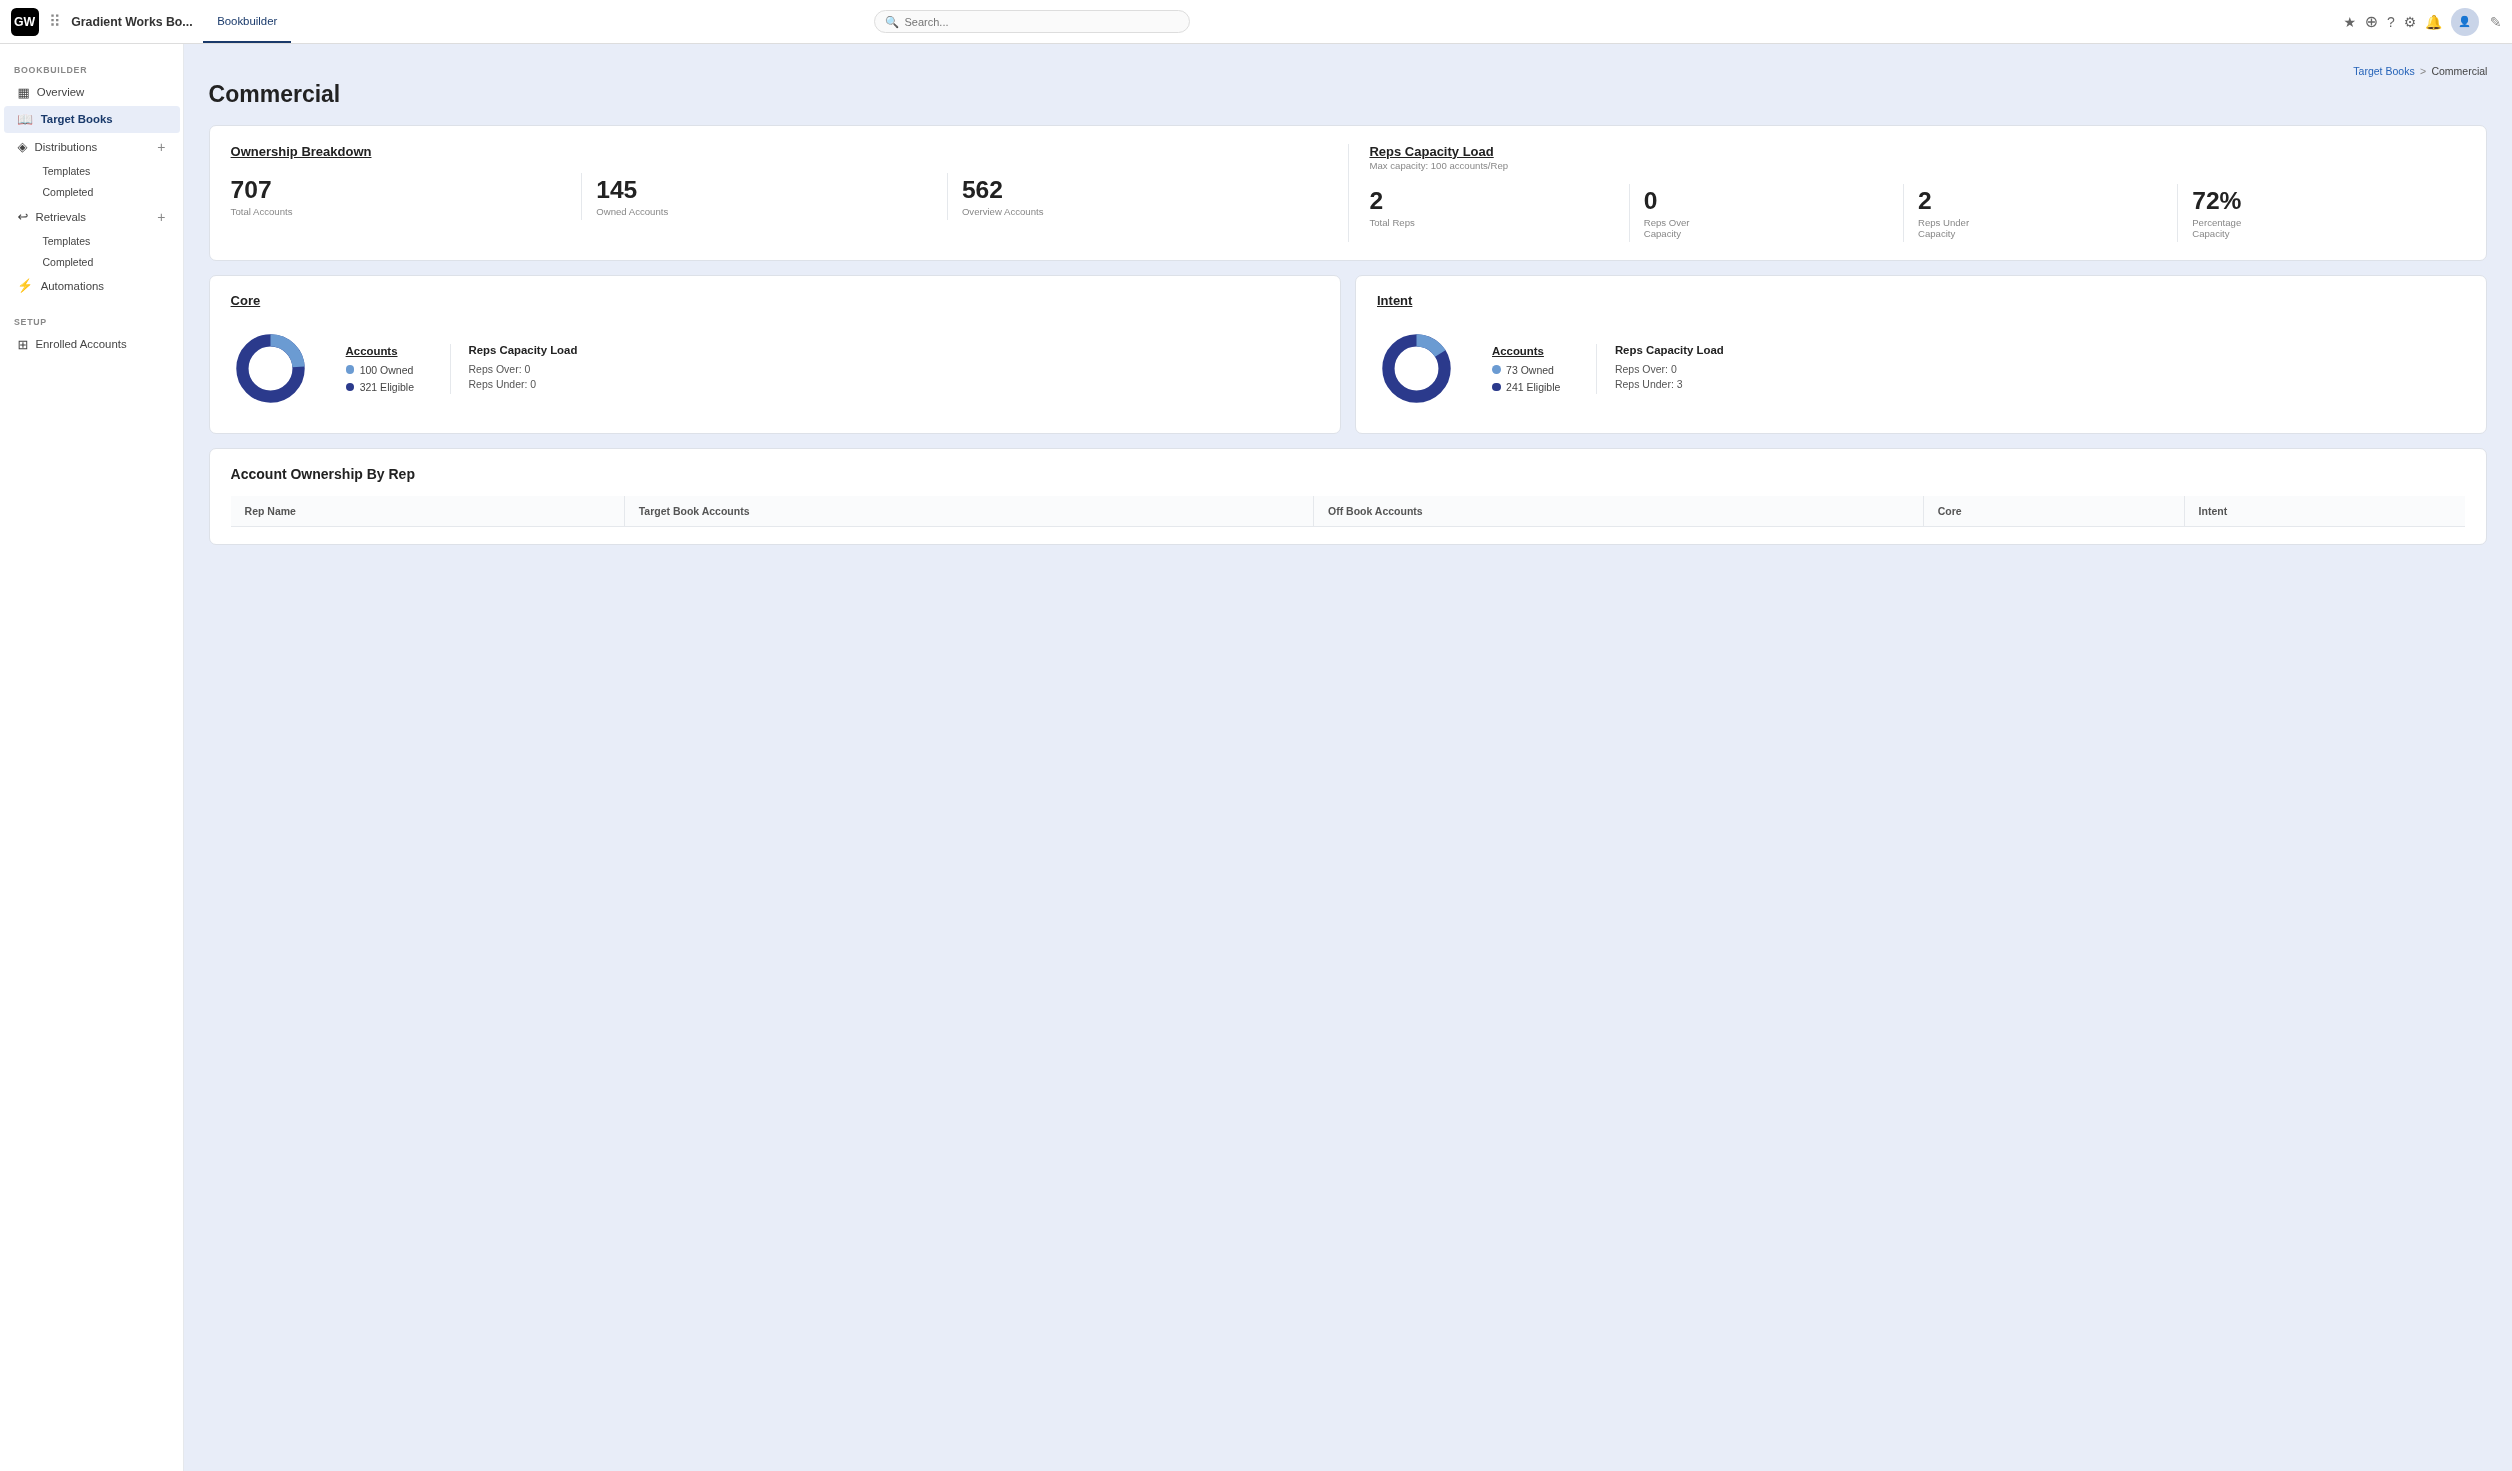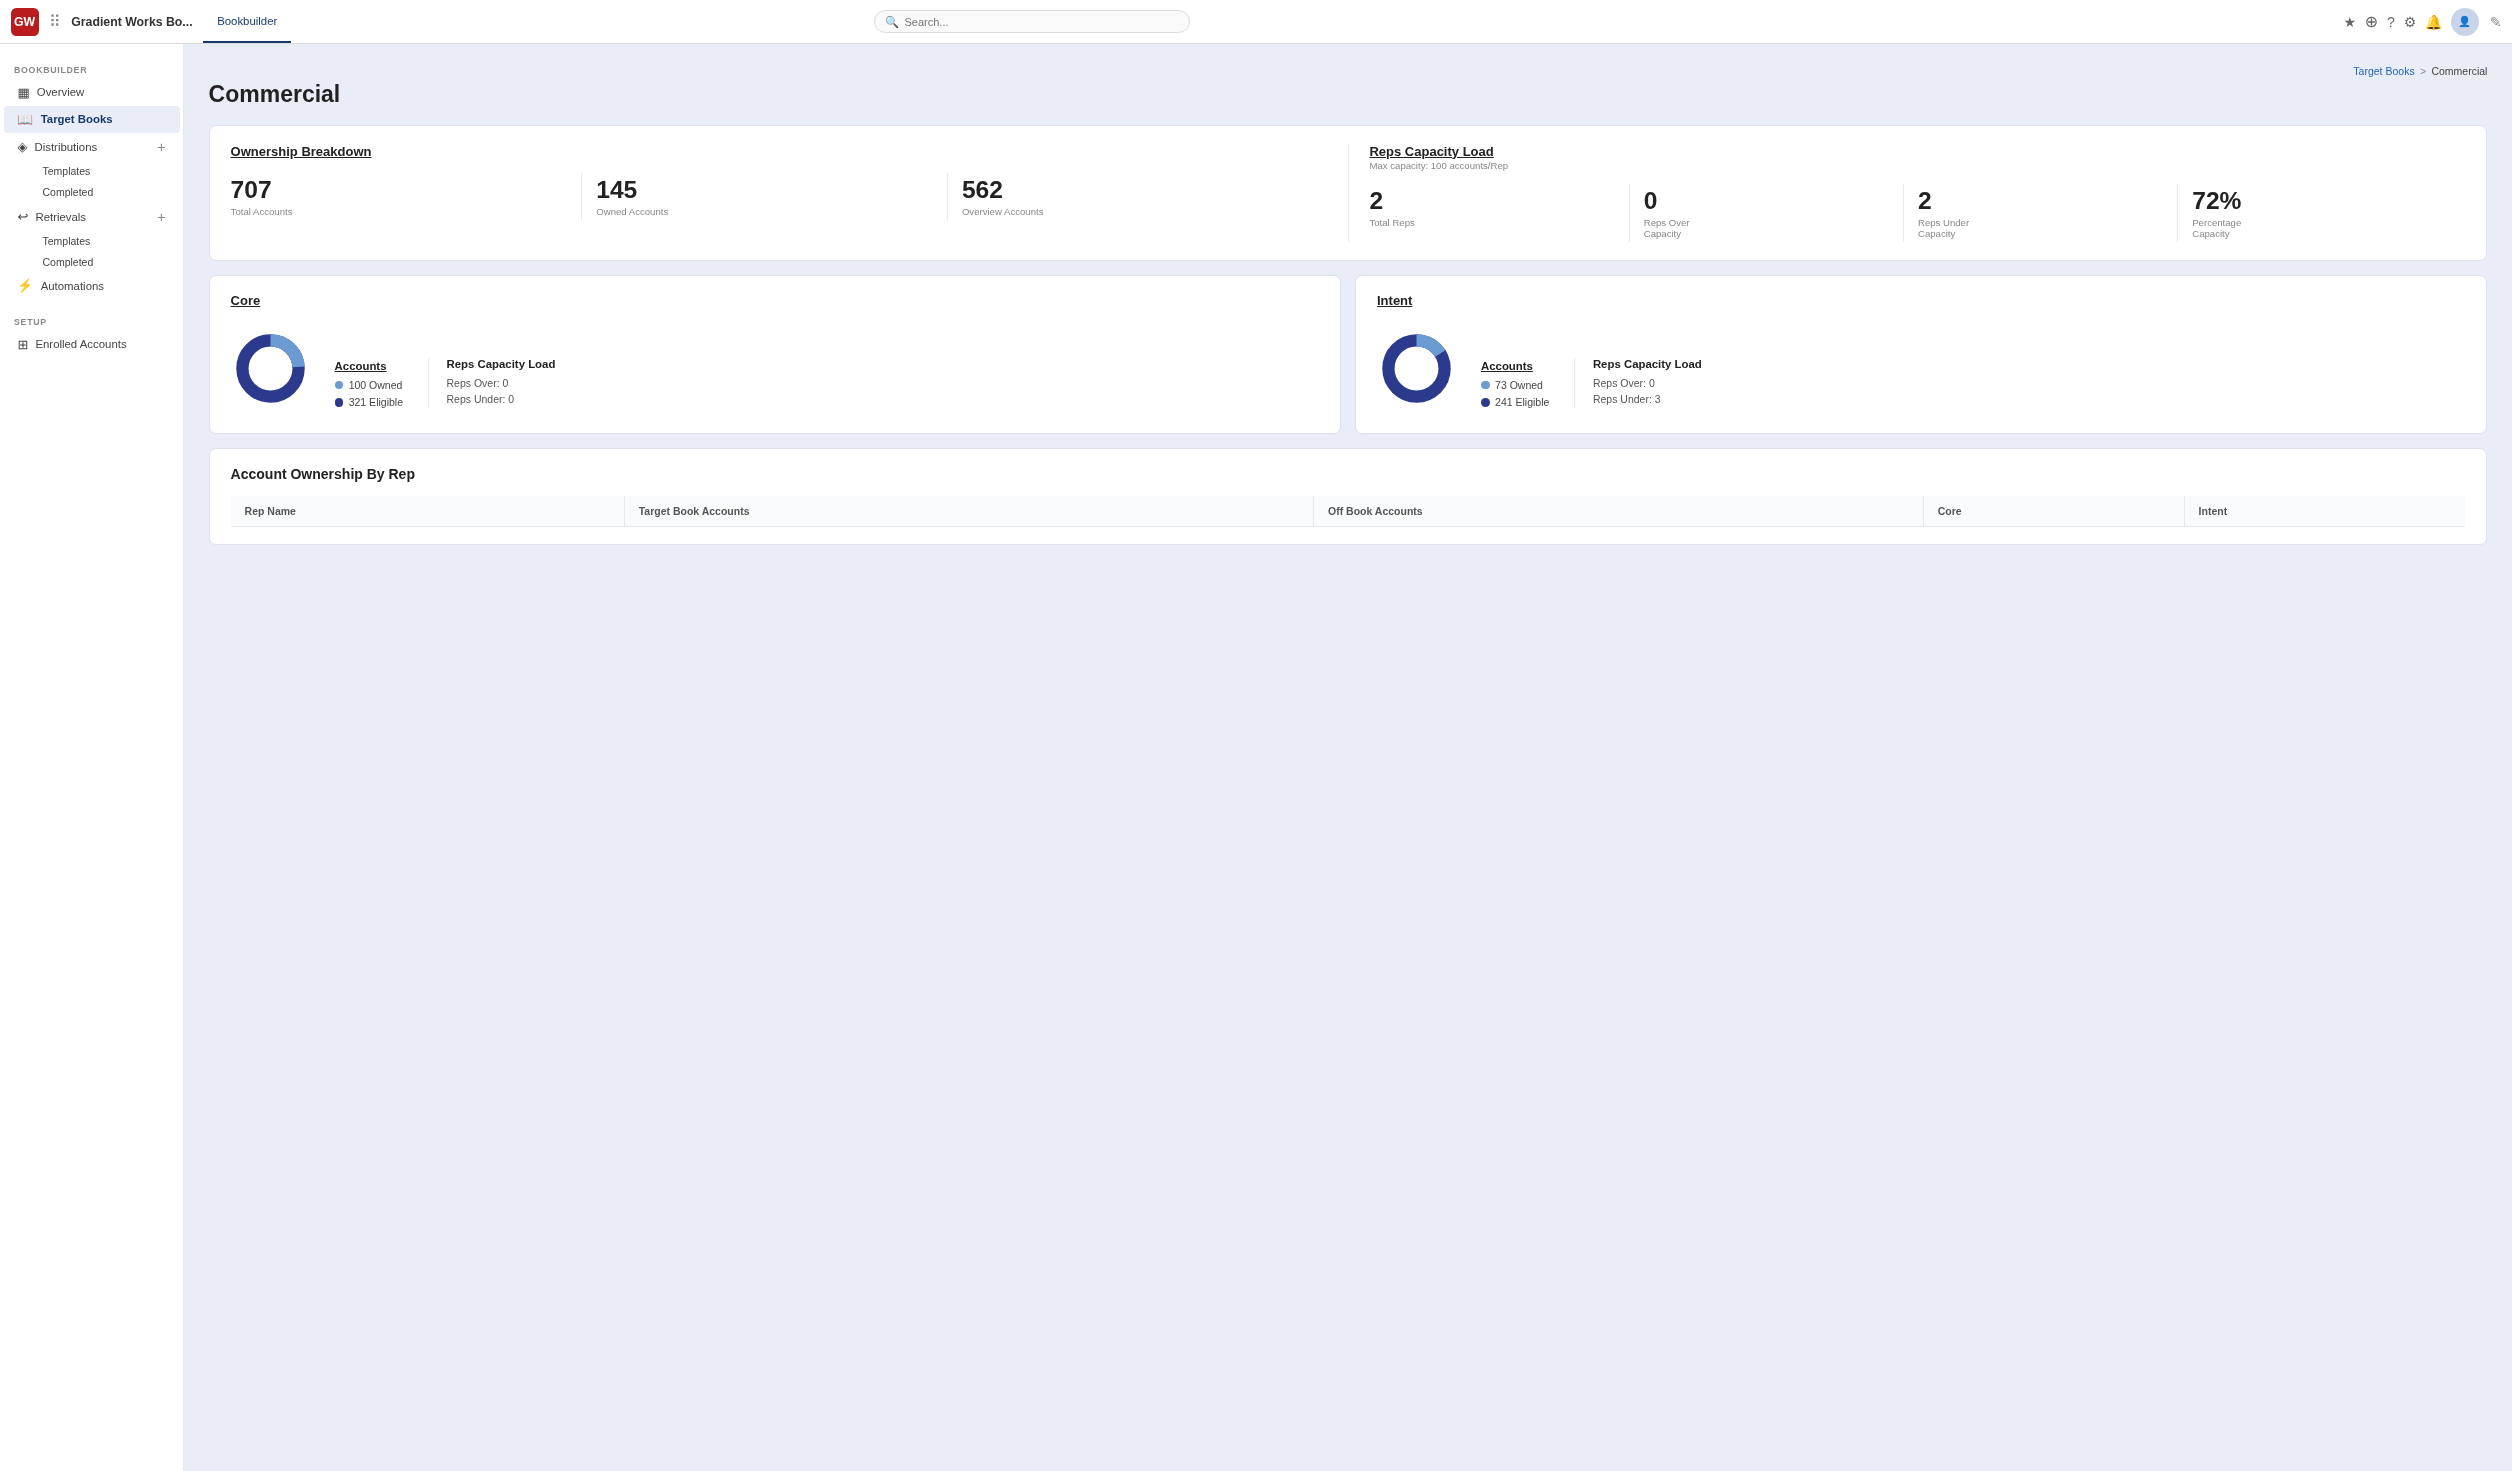--- a/index.html
+++ b/index.html
@@ -4,21 +4,21 @@
   <style>
     * { box-sizing: border-box; margin: 0; padding: 0; }
     body { font-family: -apple-system, BlinkMacSystemFont, 'Segoe UI', Arial, sans-serif; font-size: 11.4px; background: #f0f4f8; color: #333; }
 
     
     .top-nav {
       display: flex; align-items: center; background: #fff; border-bottom: 0.9px solid #ddd;
       height: 44px; padding: 0 10.5px; gap: 10.5px; position: relative; z-index: 10;
     }
     .app-logo {
-      width: 28px; height: 28px; background: #b91c1c; border-radius: 5.3px;
+      width: 28px; height: 28px; background: #000000; border-radius: 5.3px;
       display: flex; align-items: center; justify-content: center; color: #fff; font-weight: bold; font-size: 12.3px; flex-shrink: 0;
     }
     .grid-icon { color: #888; font-size: 16px; }
     .app-name { font-size: 12.3px; font-weight: 600; color: #333; white-space: nowrap; }
     .tab-bar { display: flex; align-items: flex-end; height: 100%; }
     .nav-tab {
       padding: 0 14px; height: 100%; display: flex; align-items: center;
       font-size: 11.4px; font-weight: 500; color: #333; border-bottom: 2.6px solid transparent; cursor: pointer;
     }
     .nav-tab.active { border-bottom-color: #1a3a6b; color: #1a3a6b; }
@@ -85,21 +85,21 @@
       flex: 1; padding: 3.5px 14px 3.5px 0; margin-right: 14px;
       border-right: 0.9px solid #e5e8ec;
     }
     .stat-item:first-child { padding-left: 0; }
     .stat-item:last-child { border-right: none; }
     .stat-value { font-size: 24.6px; font-weight: 600; color: #222; }
     .stat-label { font-size: 9.6px; color: #888; margin-top: 1.8px; }
     .divider-v { width: 0.9px; background: #e5e8ec; margin: 0 21px; }
 
     
-    .donut-container { display: flex; align-items: flex-end; gap: 25px; padding: 7px 0; }
+    .donut-container { display: flex; align-items: center; gap: 36px; padding: 7px 0; }
     .donut-legend { display: flex; flex-direction: column; gap: 5.3px; }
     .legend-item { display: flex; align-items: center; gap: 5.3px; font-size: 10.5px; color: #444; }
     .legend-dot { width: 8.8px; height: 8.8px; border-radius: 50%; flex-shrink: 0; }
     .capacity-section { border-left: 0.9px solid #e5e8ec; padding-left: 17.5px; }
     .capacity-label { font-size: 11.4px; font-weight: 600; margin-bottom: 7px; color: #222; }
     .capacity-row { font-size: 10.5px; color: #555; margin-bottom: 3.5px; }
 
     
     .two-col { display: flex; gap: 14px; }
     .two-col .card { flex: 1; }

